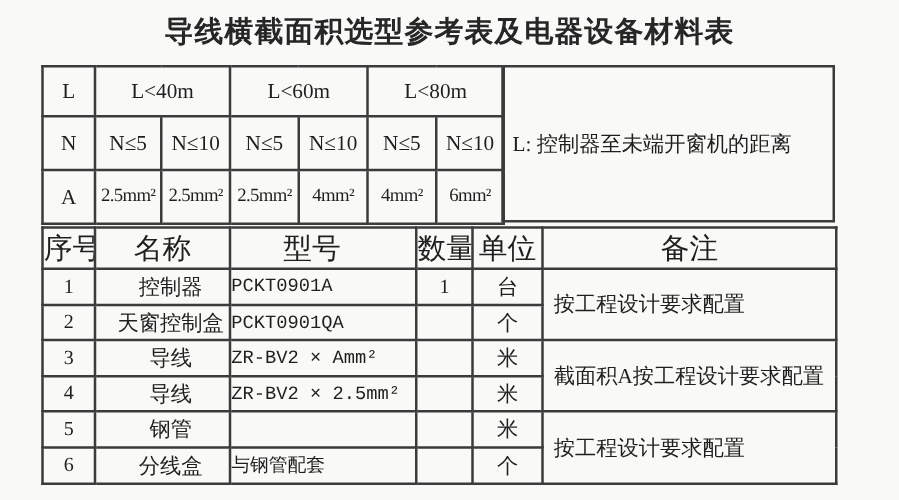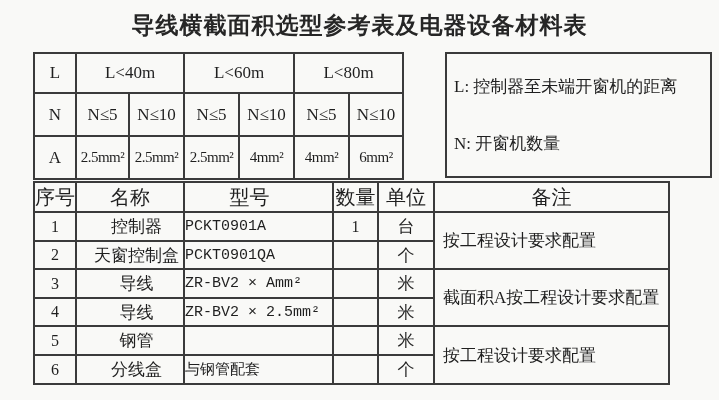--- a/index.html
+++ b/index.html
@@ -25,29 +25,29 @@
   #sel-table {
     position:absolute; left:33px; top:52px; width:370px; height:126px;
     font-size:17px;
   }
   #sel-table .a-val { font-size:15px; letter-spacing:-0.5px;border-radius:20px; }
   
   #legend {
     position:absolute; left:401px; top:52px; width:267px; height:126px;
     border:2px solid #3b3b3b; box-sizing:border-box;
     display:flex; flex-direction:column; justify-content:space-around;
-    padding:4px 2px 4px 7px; font-size:17px;margin-left:44px;
+    padding:4px 2px 4px 7px; font-size:17px;
   }
   .legend-line { white-space:nowrap; }
   
   #mat-table {
     position:absolute; left:33px; top:181px; width:635px; height:201px;
     font-size:17px;
   }
-  #mat-table th { font-size:20px; }
+  #mat-table th { font-size:23px; }
   .th-model { padding-right:18px; }
   .num-cell { font-size:16px; }
   .name-cell { text-align:center; padding-left:13px; }
   .model-cell {
     text-align:left; 
     font-family:"Liberation Mono","DejaVu Sans Mono",monospace;
     font-size:15px;
   }
   .remark-cell { text-align:left; padding-left:8px; }
 </style>
@@ -89,21 +89,20 @@
     <td class="a-val">2.5mm²</td>
     <td class="a-val">4mm²</td>
     <td class="a-val">4mm²</td>
     <td class="a-val">6mm²</td>
   </tr>
 </tbody>
   </table>
 
 <div id="legend">
   <div class="legend-line">L: 控制器至未端开窗机的距离</div>
-  <div class="legend-line">N: 开窗机数量</div>
 </div>
 
 <table id="mat-table">
   <colgroup>
     <col style="width:42px">
       <col style="width:108px">
       <col style="width:149px">
     <col style="width:45px">
       <col style="width:56px">
       <col style="width:235px">

